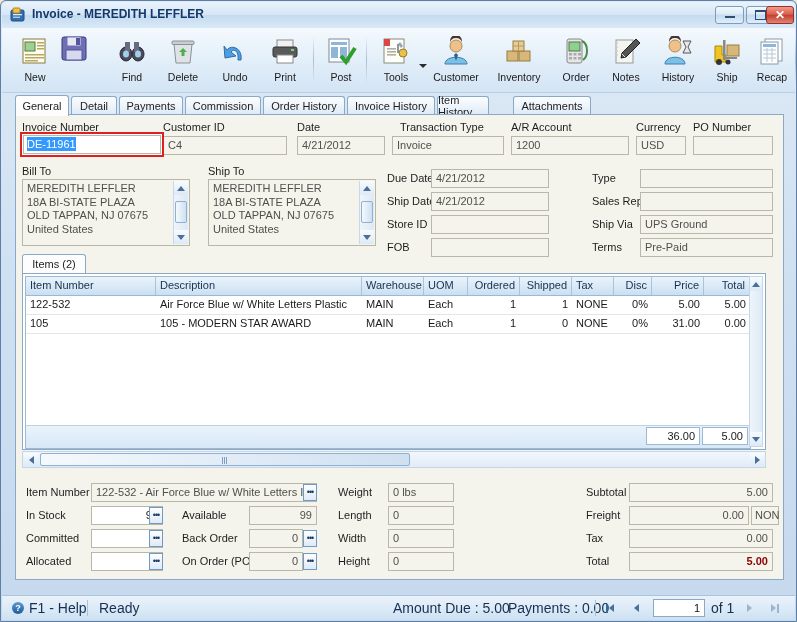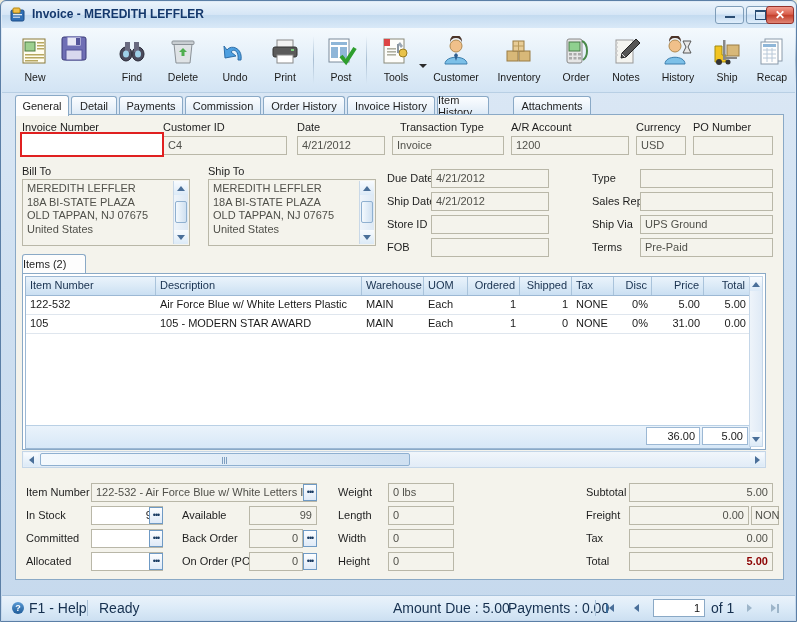--- a/index.html
+++ b/index.html
@@ -147,21 +147,21 @@
   .sb-thumb{
     position:absolute;box-sizing:border-box;
     background:linear-gradient(to right,#f4f9fd,#cfe0f1);
     border:1px solid #8fb0d0;border-radius:2px;
   }
   
   .items-tab{
     position:absolute;left:20px;top:252px;width:64px;height:19px;
     box-sizing:border-box;border:1px solid #8aa9c6;border-bottom:none;
     border-radius:3px 3px 0 0;background:#fdfdfd;
-    display:flex;align-items:center;font-size:11px;color:#1e1e1e;
+    display:flex;align-items:center;justify-content:center;font-size:11px;color:#1e1e1e;
   }
   .grid{
     position:absolute;left:20px;top:271px;width:744px;height:199px;
     box-sizing:border-box;border:1px solid #8aa9c6;background:#fff;
   }
   .grid-inner{position:absolute;left:2px;top:2px;width:724px;height:193px;box-sizing:border-box;border:1px solid #9cb8d4;background:#fff;overflow:hidden;}
   .ghead{
     position:absolute;left:0;top:0;height:18px;width:100%;
     background:linear-gradient(to bottom,#eaf3fb 0%,#dbeaf7 50%,#cadff2 100%);
     border-bottom:1px solid #9cb8d4;
@@ -682,20 +682,23 @@
     <div class="nonbox" style="left:735px;top:391px;width:28px;">NON</div>
     <div class="lbl" style="left:570px;top:417px;">Tax</div>
     <div class="fld num" style="left:613px;top:414px;width:144px;">0.00</div>
     <div class="lbl" style="left:570px;top:440px;">Total</div>
     <div class="fld num red" style="left:613px;top:437px;width:144px;">5.00</div>
 
    </div>
   </div>
 
   <div class="focusbox"></div>
+  <div class="inv-input">
+    <span class="sel">DE-11961</span>
+  </div>
 
   <div class="statusbar">
     <div class="help-circ">?</div>
     <div class="sb-txt" style="left:27px;">F1 - Help</div>
     <div class="sb-divider" style="left:85px;"></div>
     <div class="sb-txt" style="left:97px;">Ready</div>
     <div class="sb-txt" style="left:391px;">Amount Due : 5.00</div>
     <div class="sb-txt" style="left:506px;">Payments : 0.00</div>
     <div class="sb-divider" style="left:593px;"></div>
 

